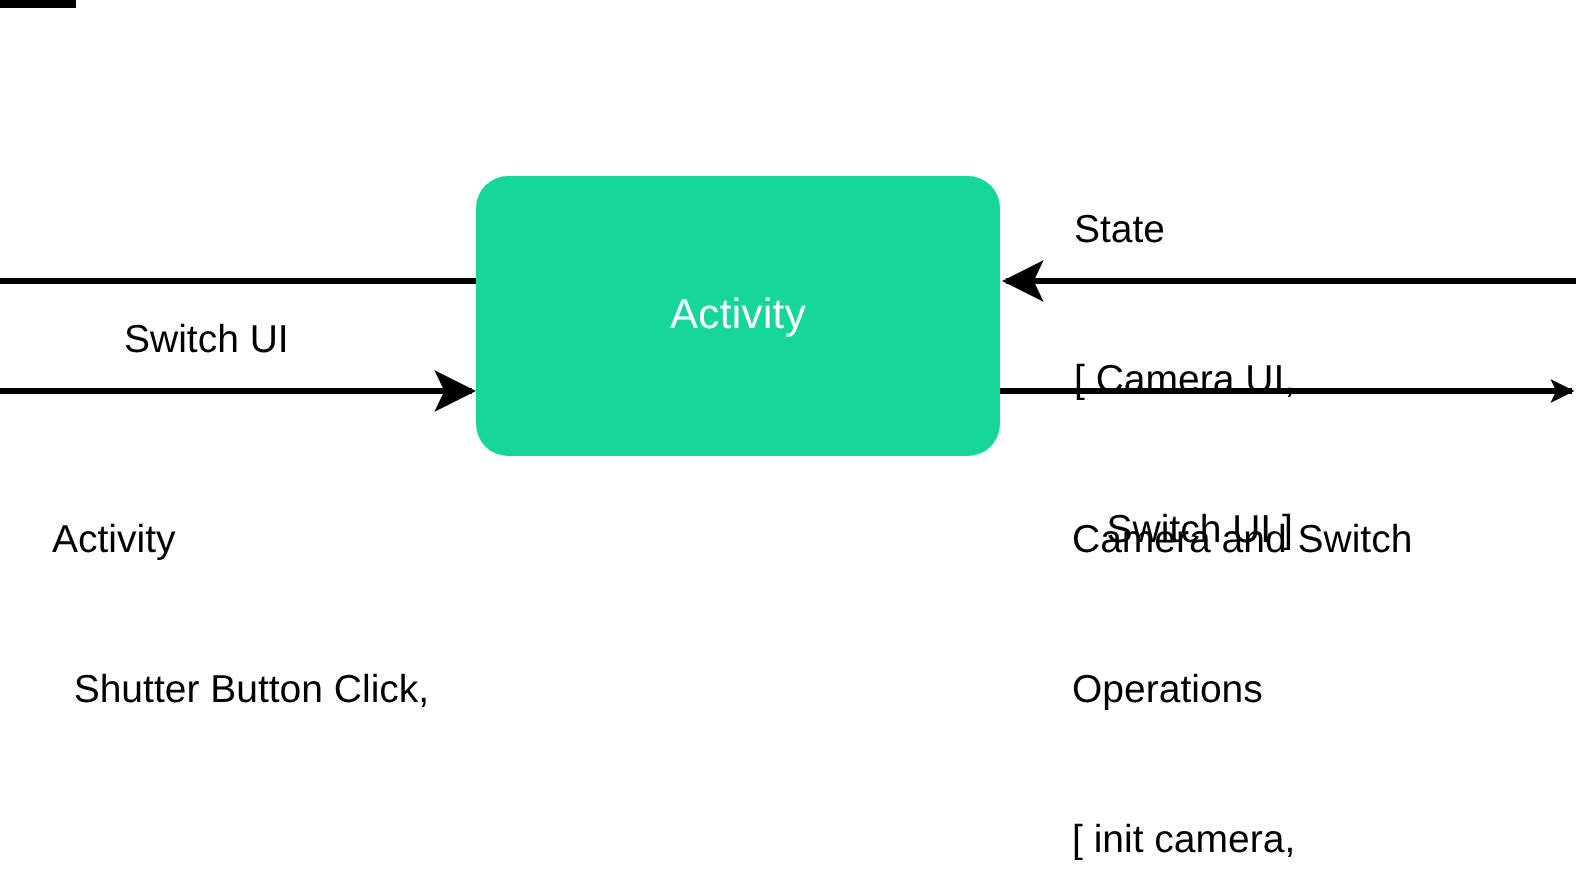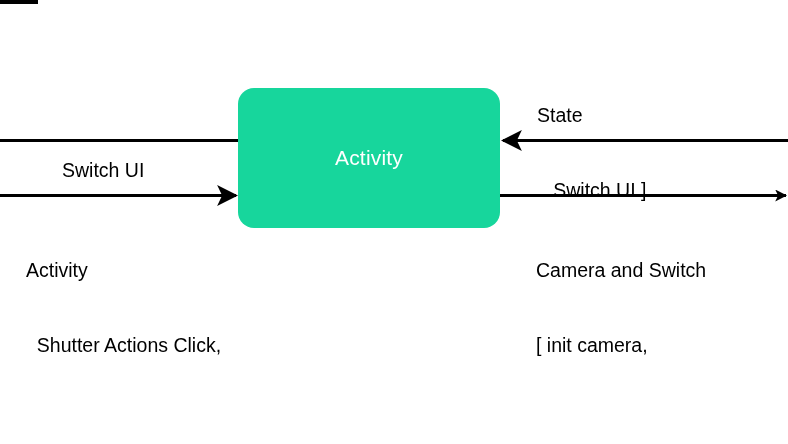--- a/index.html
+++ b/index.html
@@ -116,33 +116,35 @@
   <div class="node-activity">
     <span class="node-activity-label">Activity</span>
   </div>
 
   <div class="lbl lbl-update-ui">
     <span class="hd">Switch UI</span>
   </div>
 
   <div class="lbl lbl-actions">
     <span class="hd">Activity</span>
-    <span class="ln">  Shutter Actions Click,</span>
+    <span class="ln">  Shutter Button Click,</span>
     
     
     
   </div>
 
   <div class="lbl lbl-state">
     <span class="hd">State</span>
+    <span class="ln">[ Camera UI,</span>
     <span class="ln">   Switch UI ]</span>
   </div>
 
   <div class="lbl lbl-ops">
     <span class="hd">Camera and Switch</span>
+    <span class="hd">Operations</span>
     <span class="ln">[ init camera,</span>
     
     
     
     
     
   </div>
 
 </div>
 

